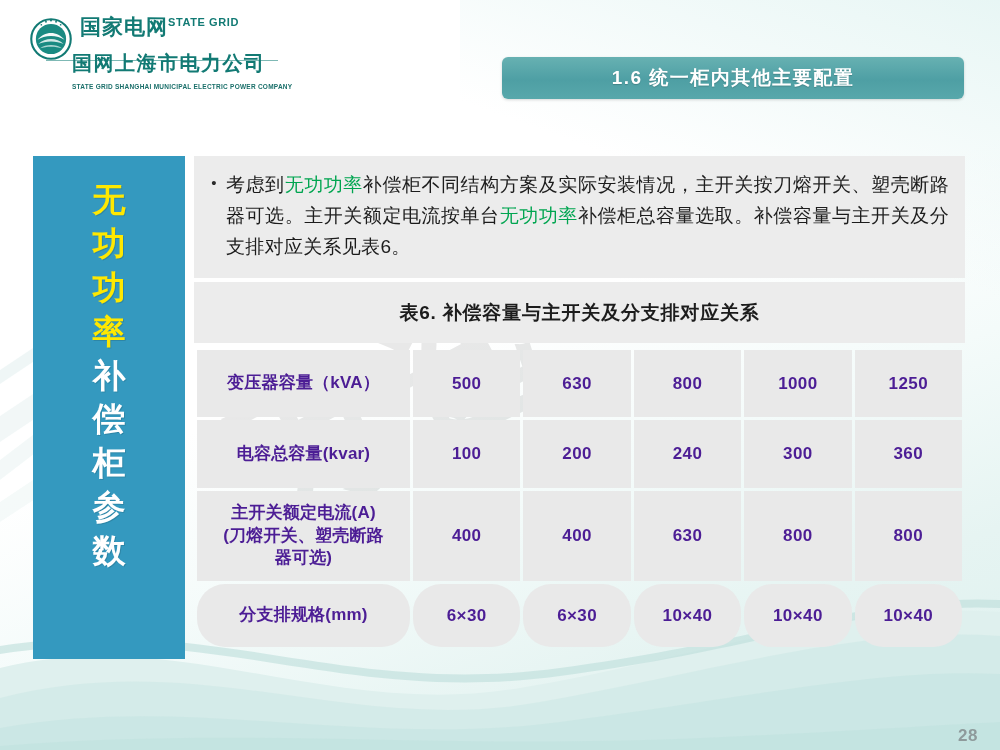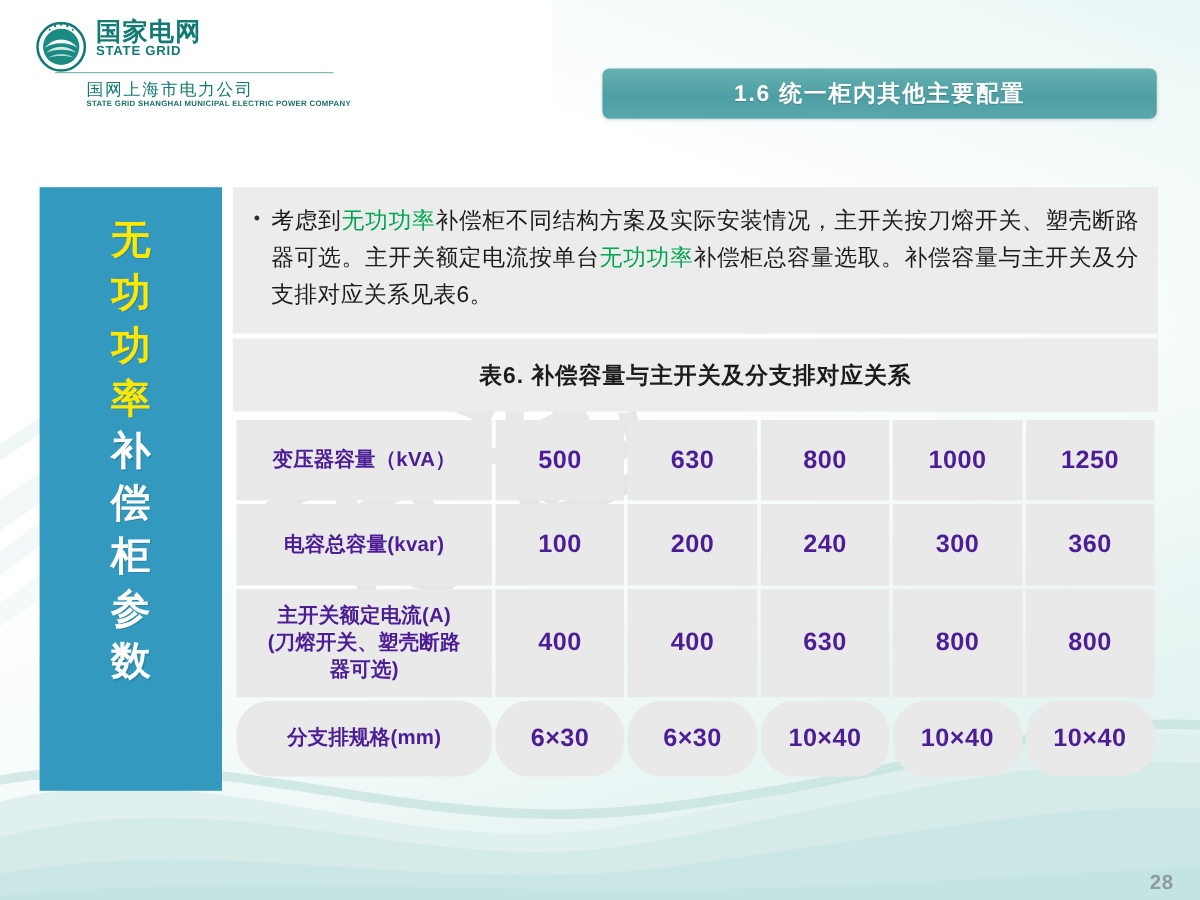--- a/index.html
+++ b/index.html
@@ -30,25 +30,25 @@
     transform: rotate(-28deg);
     letter-spacing: 10px;
     white-space: nowrap;
     pointer-events: none;
     font-family: "DejaVu Sans", sans-serif;
   }
 
   
   .logo-block { position: absolute; left: 30px; top: 16px; display: flex; align-items: flex-start; }
   .logo-mark { width: 42px; height: 42px; flex: 0 0 42px; margin-right: 8px; margin-top: 2px; }
-  .logo-text-col { display: flex; flex-direction: column; }
+  .logo-text-col { display: flex; flex-direction: row; }
   .logo-cn { font-size: 21px; font-weight: bold; color: #127a74; line-height: 1.02; letter-spacing: 1px; }
   .logo-en { font-size: 11px; font-weight: bold; color: #127a74; letter-spacing: .6px; line-height: 1.25; font-variant: small-caps; }
   .logo-rule { position: absolute; left: 46px; top: 60px; width: 232px; height: 1px; background: #7fb9b5; }
-  .sub-cn { position: absolute; left: 72px; top: 66px; font-size: 14px; font-weight: normal; color: #127a74; letter-spacing: 1.5px; }
+  .sub-cn { position: absolute; left: 72px; top: 50px; font-size: 20px; font-weight: bold; color: #127a74; letter-spacing: 1.5px; }
   .sub-en { position: absolute; left: 72px; top: 83px; font-size: 6.5px; font-weight: bold; color: #1a6f6a; letter-spacing: .25px; }
 
   .title-bar {
     position: absolute; left: 502px; top: 57px;
     width: 462px; height: 42px;
     background: linear-gradient(180deg, #67b1b2 0%, #4e9fa4 55%, #58a8ab 100%);
     border-radius: 6px;
     box-shadow: 0 1px 3px rgba(0,0,0,.16);
     display: flex; align-items: center; justify-content: center;
   }
@@ -115,21 +115,21 @@
     vertical-align: middle;
     color: #4c1d95;
     font-weight: bold;
   }
   .tbl td.rowlabel {
     width: 213px;
     font-size: 17px;
     letter-spacing: .2px;
     line-height: 1.32;
   }
-  .tbl td.val { font-size: 21px; letter-spacing: .4px; }
+  .tbl td.val { font-size: 17px; letter-spacing: .4px; }
   .r1 td { height: 67px; }
   .r2 td { height: 68px; }
   .r3 td { height: 90px; }
   .r4 td { height: 63px; border-radius: 28px; }
 
   
   .pagenum {
     position: absolute; right: 22px; bottom: 4px;
     font-size: 17px; color: #8e9a9b; font-weight: bold;
     letter-spacing: .5px;

